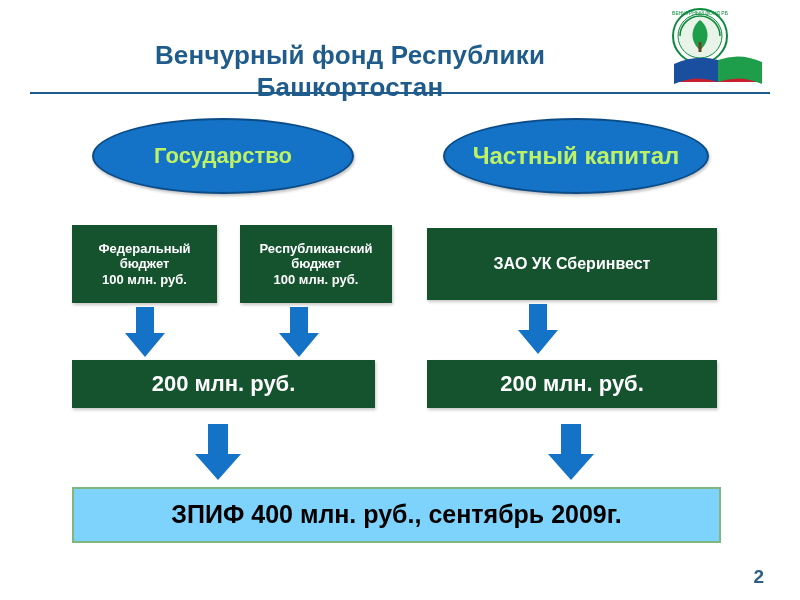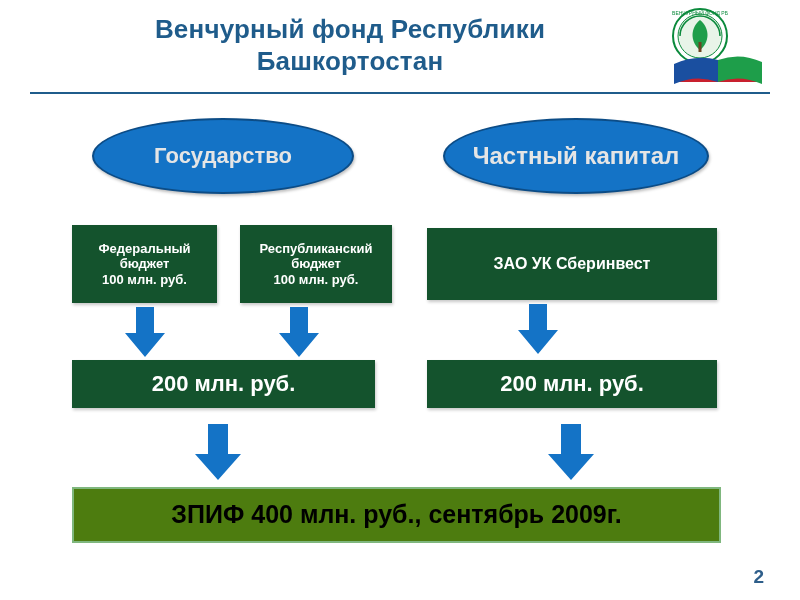--- a/index.html
+++ b/index.html
@@ -16,21 +16,21 @@
   .slide {
     position: relative;
     width: 800px;
     height: 600px;
   }
 
   
   .title {
     position: absolute;
     left: 60px;
-    top: 14px;
+    top: 40px;
     width: 580px;
     text-align: center;
     color: #1F5C8B;
     font-size: 26px;
     font-weight: bold;
     line-height: 1.22;
     letter-spacing: 0.2px;
   }
   .title-rule {
     position: absolute;
@@ -49,21 +49,21 @@
     width: 122px;
     height: 78px;
   }
 
   
   .ellipse {
     position: absolute;
     background: #1473C6;
     border: 2px solid #0C4C86;
     border-radius: 50%;
-    color: #e5e5e5;
+    color: #bef264;
     display: flex;
     align-items: center;
     justify-content: center;
     text-align: center;
     font-weight: bold;
     box-shadow: 1px 2px 3px rgba(0,0,0,0.25);
   }
   .ell-gov {
     left: 92px;
     top: 118px;
@@ -125,21 +125,21 @@
     top: 360px;
     width: 290px;
     height: 48px;
     font-size: 22px;
   }
   .box-final {
     left: 72px;
     top: 487px;
     width: 645px;
     height: 52px;
-    background: #4d7c0f;
+    background: #7dd3fc;
     border: 2px solid #7FB77E;
     color: #000000;
     font-size: 25px;
     box-shadow: none;
   }
 
   
   .arrow {
     position: absolute;
     width: 44px;

